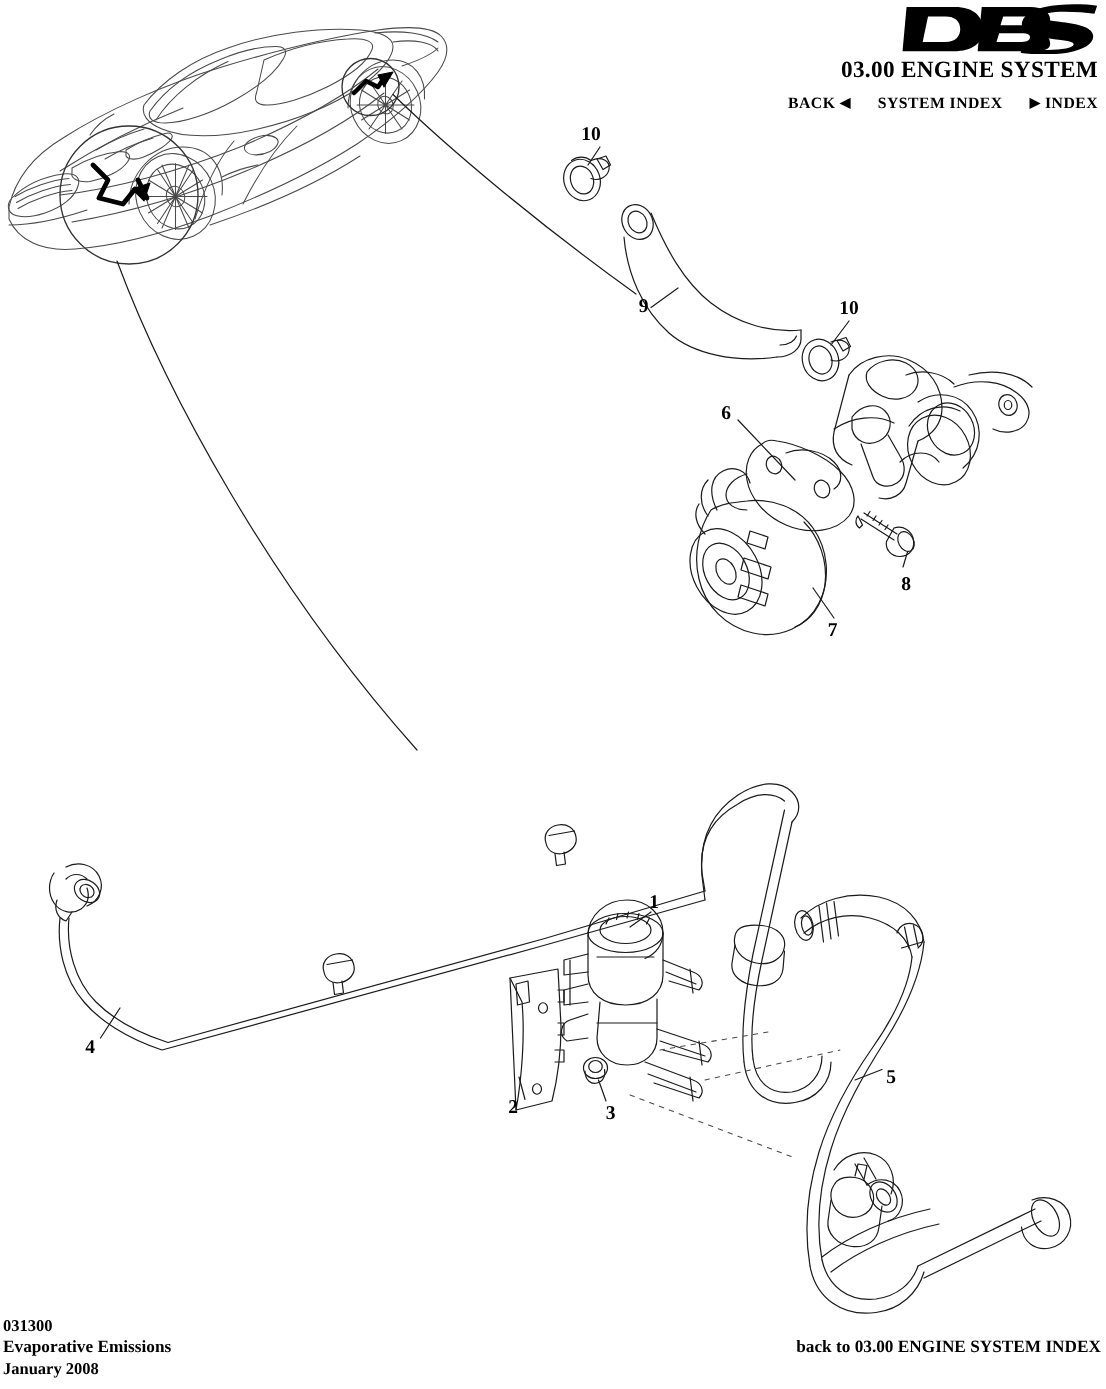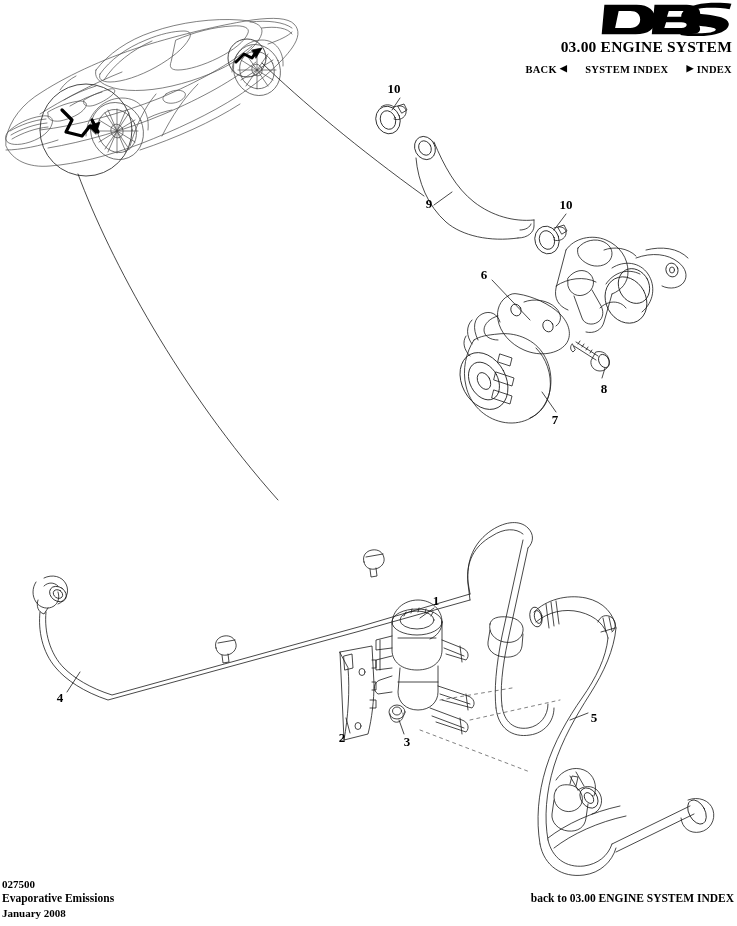--- a/index.html
+++ b/index.html
@@ -515,18 +515,18 @@
     <text class="callout-label" x="436" y="605" text-anchor="middle">1</text>
     <text class="callout-label" x="342" y="742" text-anchor="middle">2</text>
     <text class="callout-label" x="407" y="746" text-anchor="middle">3</text>
     <text class="callout-label" x="60" y="702" text-anchor="middle">4</text>
     <text class="callout-label" x="594" y="722" text-anchor="middle">5</text>
   </g>
 </svg>
 </div>
 
 <div id="footer-left">
-  <div id="footer-part-number">027500</div>
+  <div id="footer-part-number">031300</div>
   <div id="footer-section-name">Evaporative Emissions</div>
   <div id="footer-date">January 2008</div>
 </div>
 
 <div id="footer-index-link">back to 03.00 ENGINE SYSTEM INDEX</div>
 
 </body></html>

